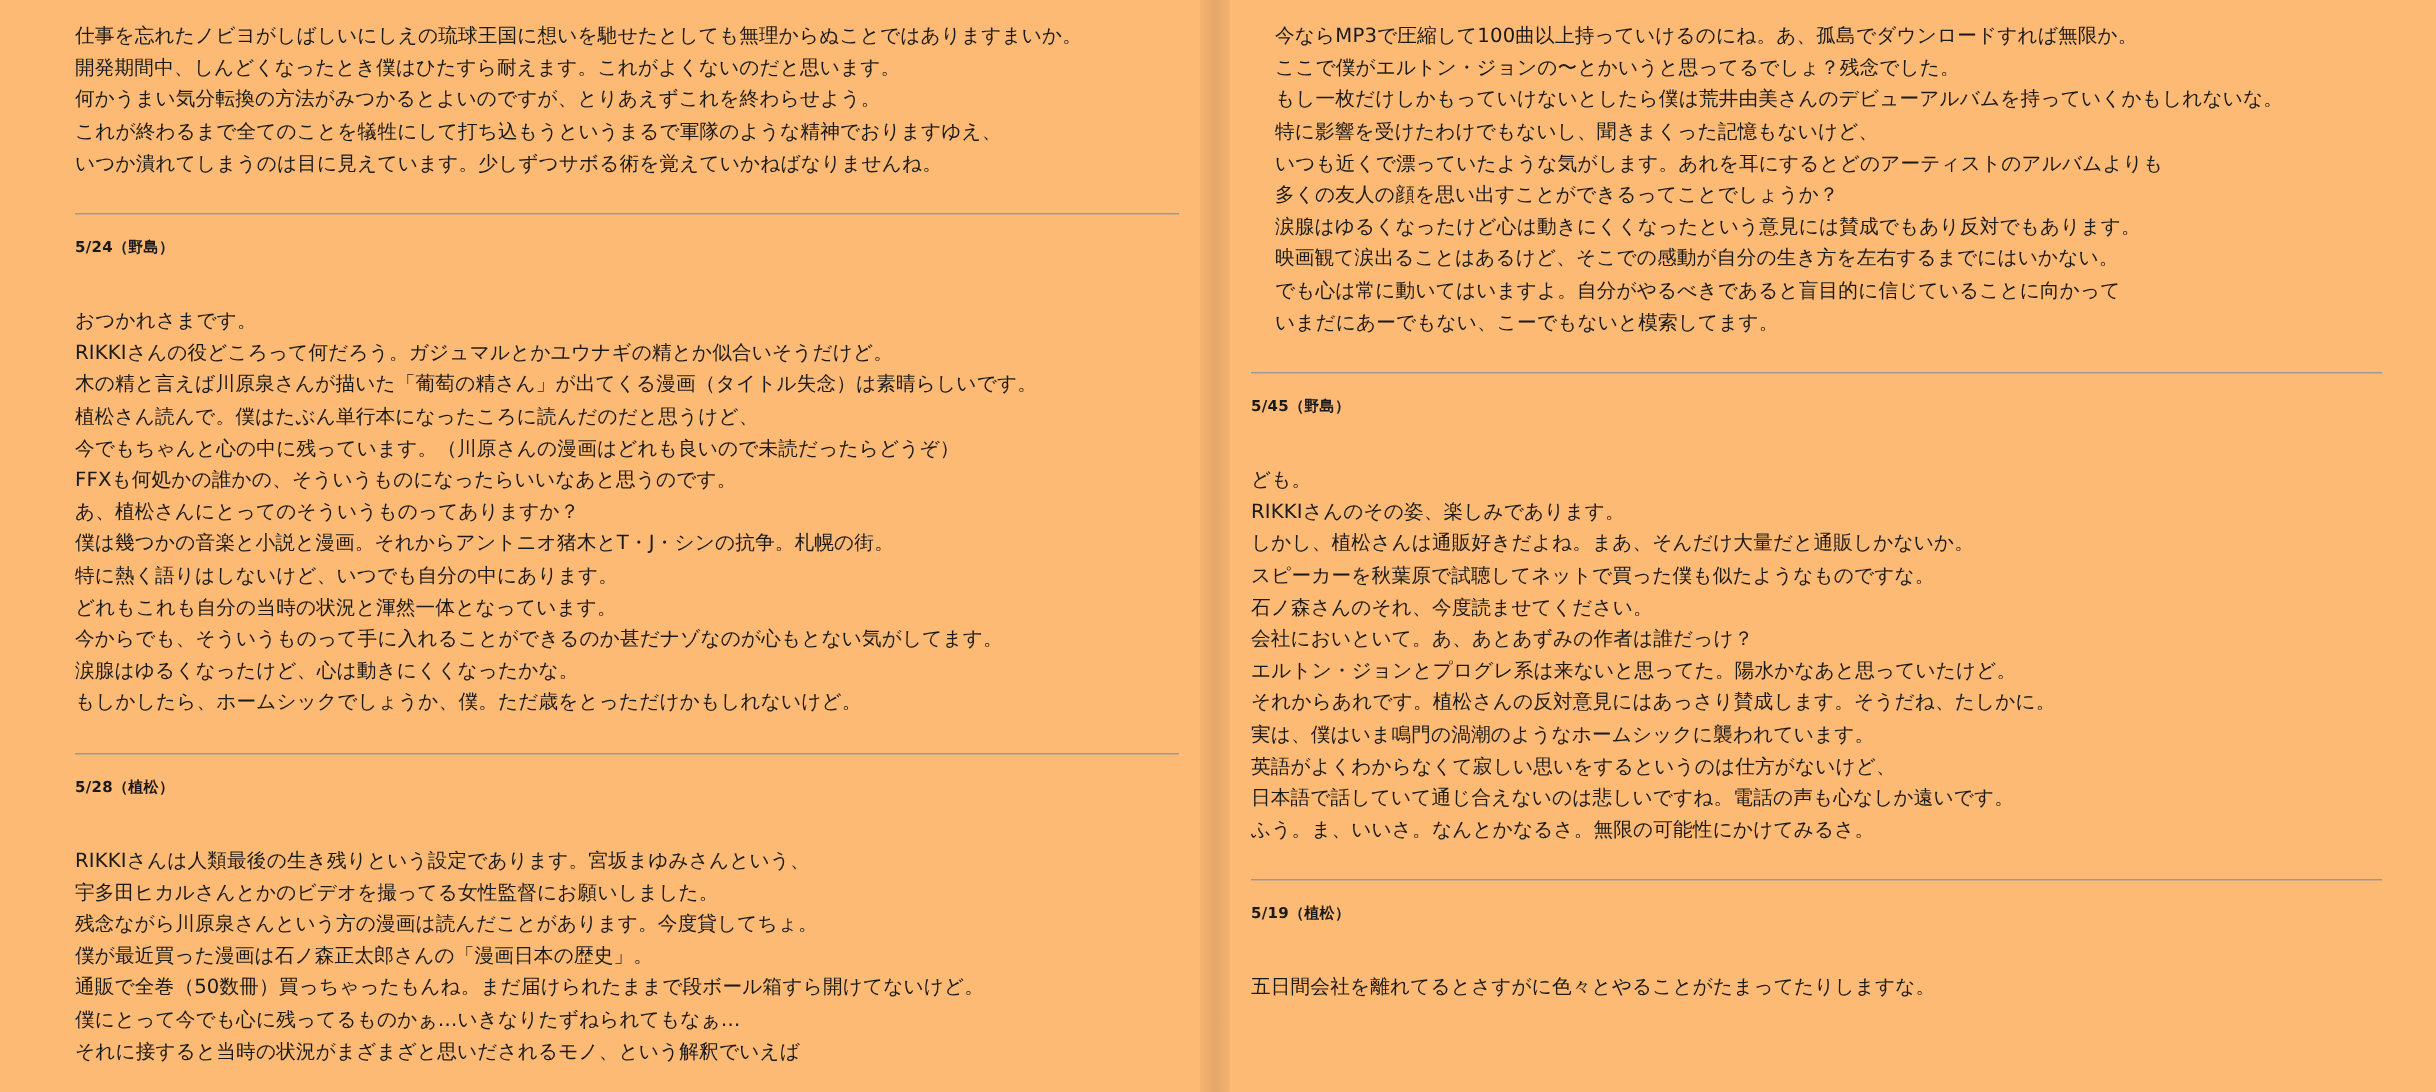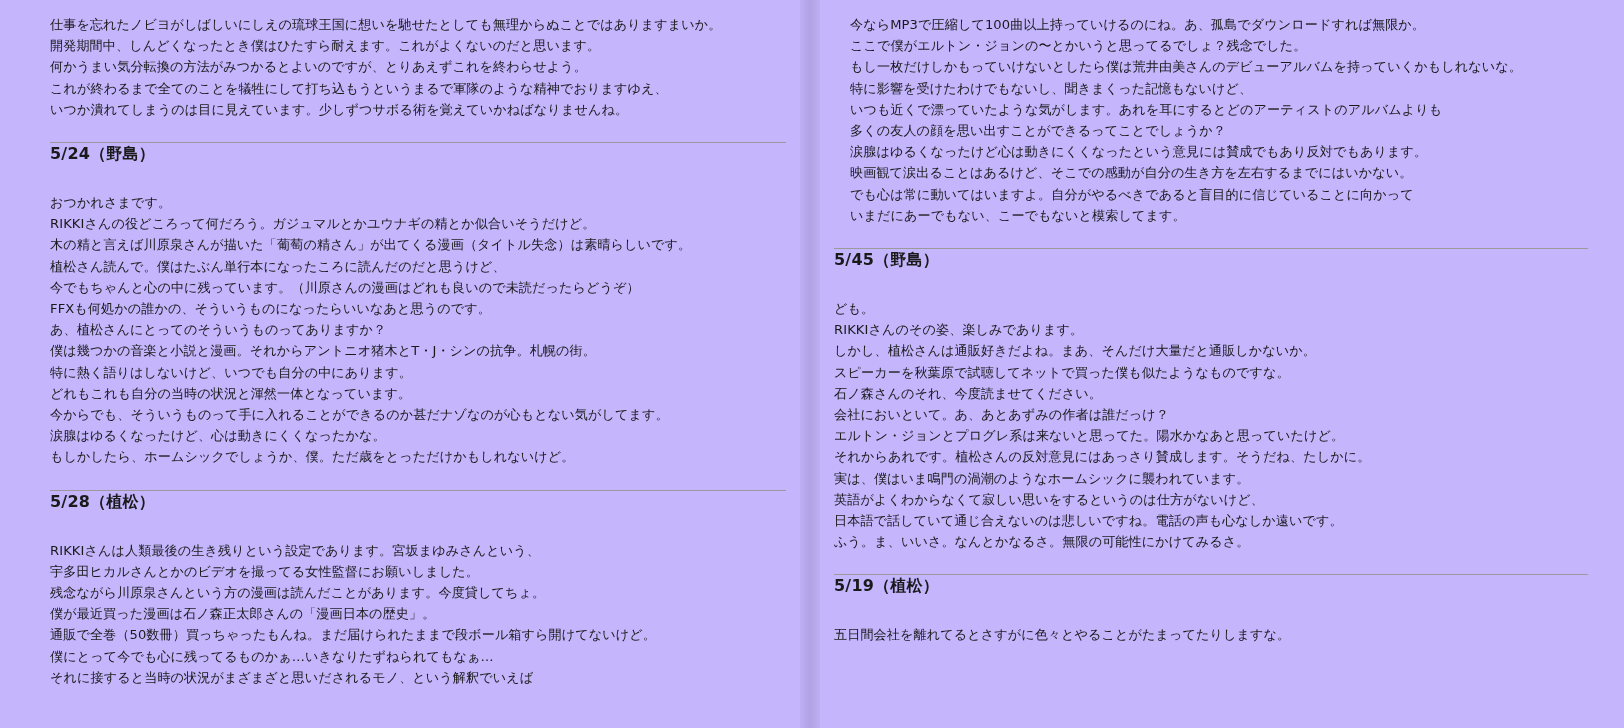--- a/index.html
+++ b/index.html
@@ -11,21 +11,21 @@
     width: 1624px;
     height: 728px;
     font-family: "DejaVu Sans", "Liberation Sans", sans-serif;
     color: #1a1a1a;
     overflow: hidden;
   }
   .page {
     position: relative;
     width: 1624px;
     height: 728px;
-    background: #c4b5fd;
+    background: #fdba74;
     display: flex;
   }
   .spine {
     position: absolute;
     left: 800px;
     top: 0;
     width: 20px;
     height: 728px;
     background: linear-gradient(to right, rgba(0,0,0,0.035), rgba(0,0,0,0.10), rgba(0,0,0,0.035));
     pointer-events: none;
@@ -53,24 +53,24 @@
   .para.indent {
     padding-left: 16px;
   }
   .rule {
     border: 0;
     border-top: 1px solid #9a9a9a;
     margin: 22px 0 0 0;
     width: 100%;
   }
   .date-head {
-    font-size: 16px;
+    font-size: 10px;
     line-height: 21px;
     font-weight: 600;
-    margin: 0 0 0 0;
+    margin: 12px 0 0 0;
     letter-spacing: 0.2px;
   }
   .after-head {
     margin-top: 28px;
   }
 </style>
 </head>
 <body>
 
 <div class="page">

